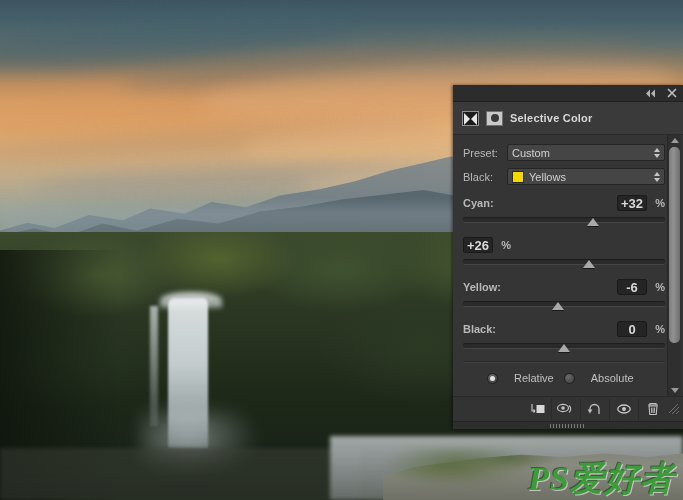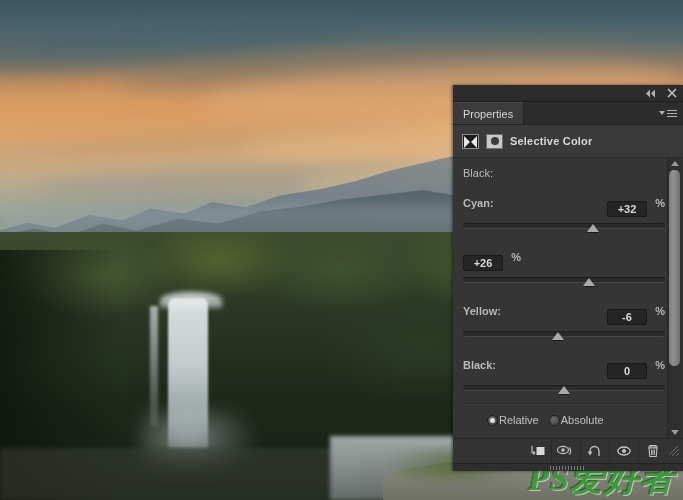--- a/index.html
+++ b/index.html
@@ -330,32 +330,31 @@
   .spin i.dn { border-top: 4px solid #c6c6c6; }
 
   .slider-group { margin-top: 10px; font-weight: bold; }
   .slider-head {
     display: flex;
     align-items: center;
     margin-bottom: 4px;
   }
   .slider-name { flex: 1; color: #b9b9b9; font-size: 11px; }
   .val-box {
-    width: 40px;
+    width: 30px;
     height: 16px;
     background: #252525;
     border: 1px solid #1a1a1a;
     border-radius: 2px;
     color: #d9d9d9;
-    font-size: 11px;
+    font-size: 13px;
     display: flex;
     align-items: center;
     justify-content: center;
     box-sizing: border-box;
-    margin-top: 12px;
   }
   .pct { width: 18px; text-align: right; color: #b9b9b9; font-size: 11px; }
   .track-wrap { position: relative; height: 12px; }
   .track {
     position: absolute; left: 0; right: 0; top: 2px; height: 4px;
     background: #2a2a2a;
     border-top: 1px solid #1d1d1d;
     border-bottom: 1px solid #464646;
     border-radius: 2px;
   }
@@ -371,21 +370,21 @@
   }
 
   .divider { height:1px; background:#2a2a2a; border-bottom:1px solid #3f3f3f; margin: 8px 0 0; }
 
   .radio-row {
     display: flex;
     align-items: center;
     gap: 10px;
     padding: 9px 0 8px 24px;
   }
-  .radio { display:flex; align-items:center; gap:1px; }
+  .radio { display:flex; align-items:center; gap:16px; }
   .radio .dot {
     width: 11px; height: 11px; border-radius: 50%;
     background: radial-gradient(circle at 35% 30%, #6b6b6b, #3c3c3c);
     border: 1px solid #202020;
     box-sizing: border-box;
     display:flex; align-items:center; justify-content:center;
   }
   .radio .dot.on::after {
     content:""; width:5px; height:5px; border-radius:50%; background:#e2e2e2; display:block;
   }
@@ -501,48 +500,52 @@
           <polygon points="10,0.5 10,8.5 6,4.5" fill="#b4b4b4"></polygon>
         </svg>
       </div>
       <div class="topbar-btn">
         <svg width="10" height="10" viewBox="0 0 10 10">
           <path d="M1 1 L9 9 M9 1 L1 9" stroke="#c0c0c0" stroke-width="1.6" fill="none"></path>
         </svg>
       </div>
     </div>
 
-    <div class="tabrow">
-      <div class="tab-active">
-        <span>Properties</span>
-      </div>
-      <div class="tab-filler"></div>
-      <div class="panel-menu">
-        <span class="menu-caret"></span>
-        <span class="menu-lines">
-            <i></i>
-            <i></i>
-            <i></i>
-          </span>
-      </div>
-    </div>
 
     <div class="adj-header">
       <div class="adj-icon"></div>
       <div class="mask-thumb">
           <span></span>
         </div>
       <div class="adj-title">Selective Color</div>
     </div>
 
     <div class="panel-body">
 
+      <div class="row">
+        <div class="row-label">Preset:</div>
+        <div class="select">
+          <span class="sel-text">Custom</span>
+          <span class="spin">
+              <i class="up"></i>
+              <i class="dn"></i>
+            </span>
+        </div>
+      </div>
 
       <div class="row">
         <div class="row-label">Black:</div>
+        <div class="select">
+          <span class="swatch"></span>
+          <span class="sel-text">Yellows</span>
+          <span class="spin">
+              <i class="up"></i>
+              <i class="dn"></i>
+            </span>
+        </div>
       </div>
 
       <div class="slider-group">
         <div class="slider-head">
           <span class="slider-name">Cyan:</span>
           <span class="val-box">+32</span>
           <span class="pct">%</span>
         </div>
         <div class="track-wrap">
           <div class="track"></div>

